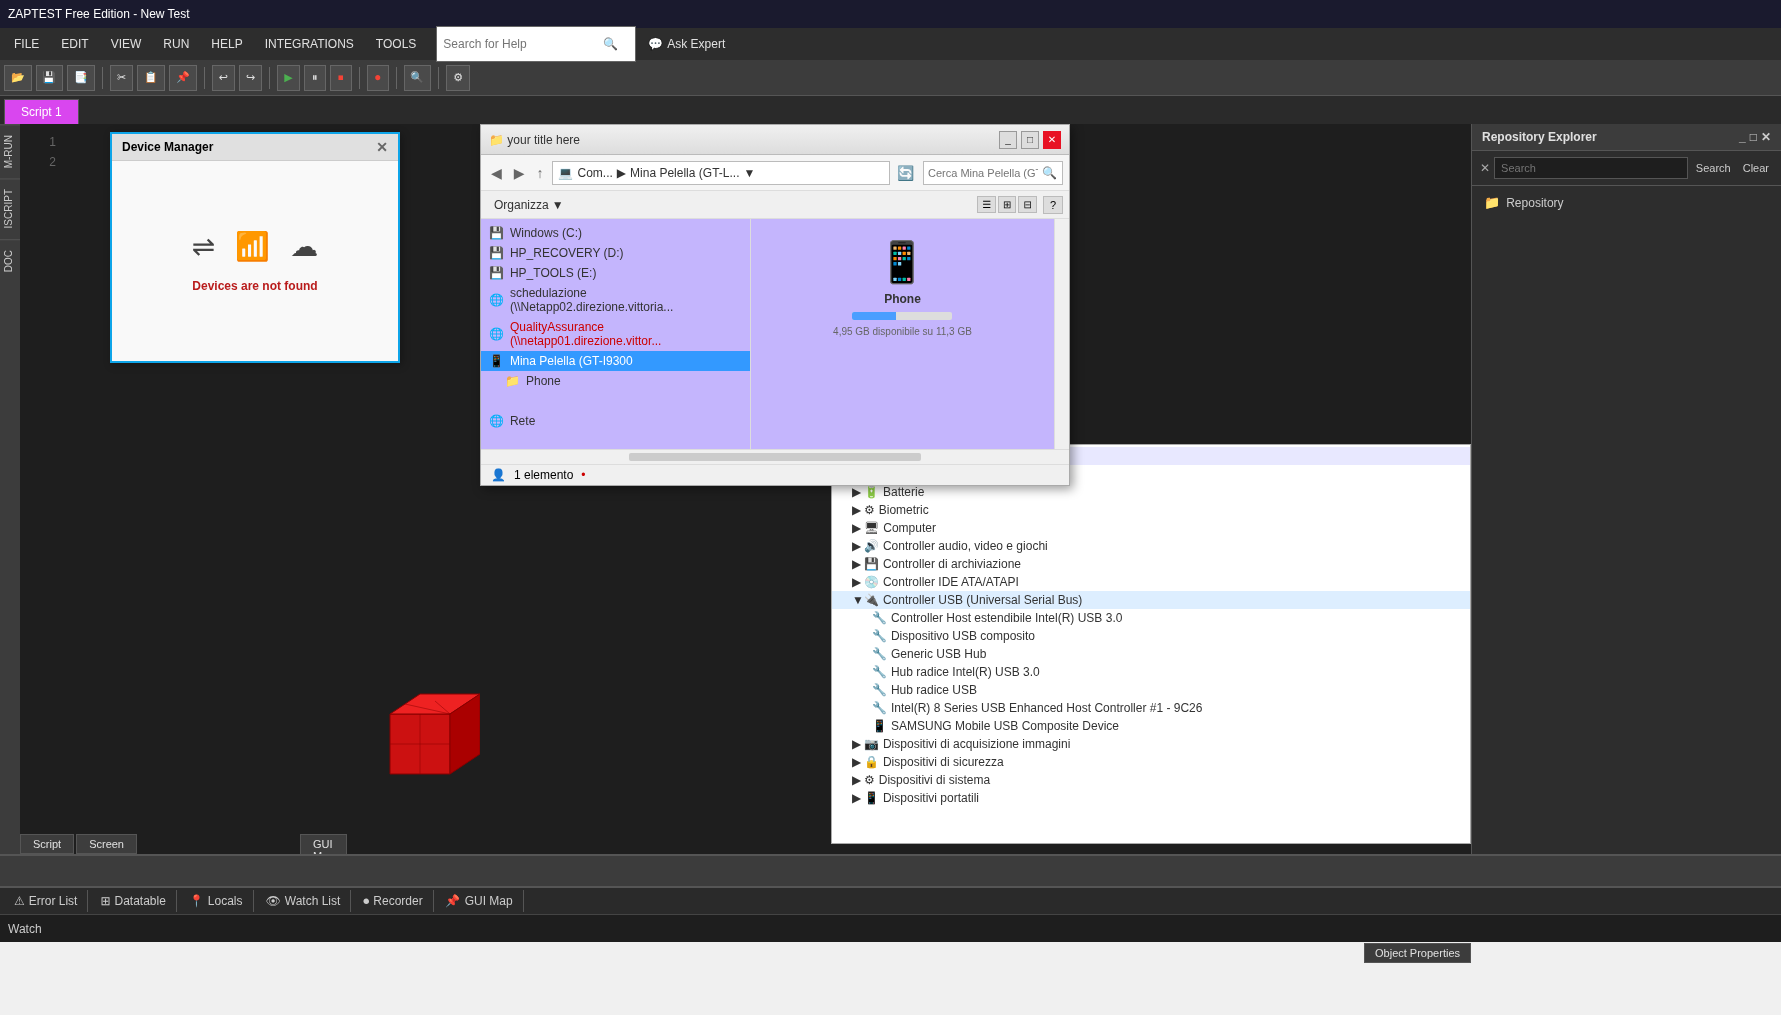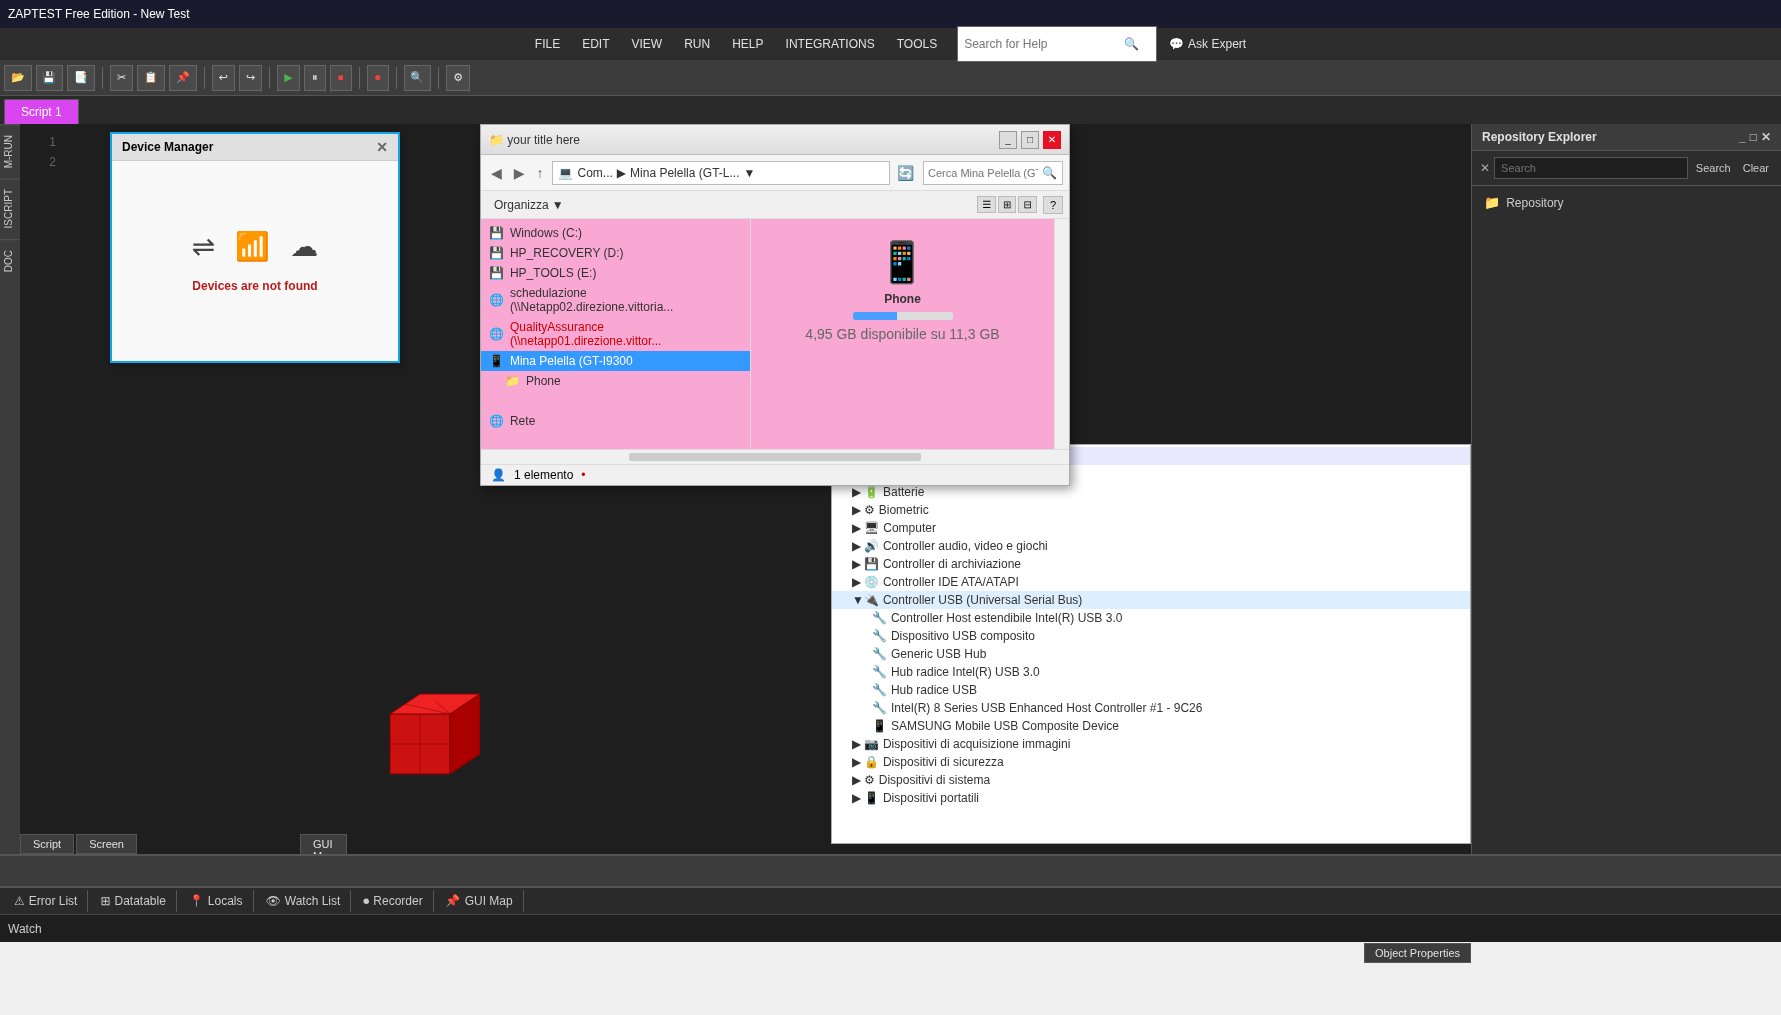--- a/index.html
+++ b/index.html
@@ -17,21 +17,20 @@
     }
 
     
     #menu-bar {
       background: #2d2d2d;
       display: flex;
       align-items: center;
       height: 32px;
       padding: 0 4px;
       gap: 2px;
-      justify-content: center;
     }
     .menu-item {
       color: #e0e0e0;
       padding: 4px 10px;
       cursor: pointer;
       font-size: 12px;
     }
 
     #search-help-container {
       display: flex;
@@ -515,21 +514,21 @@
         <line x1="30" y1="70" x2="90" y2="70" stroke="#880000" stroke-width="0.5"></line>
         <line x1="60" y1="40" x2="60" y2="100" stroke="#880000" stroke-width="0.5"></line>
 
         <line x1="45" y1="30" x2="90" y2="40" stroke="#880000" stroke-width="0.5"></line>
         <line x1="75" y1="27" x2="90" y2="40" stroke="#880000" stroke-width="0.5"></line>
       </svg>
     </div>
 
   </div>
 
-  <div id="file-explorer" style="position:absolute;top:0;left:480px;width:590px;background:#f9a8d4;border:1px solid #aaa;box-shadow:3px 3px 10px rgba(0,0,0,0.4);z-index:20;">
+  <div id="file-explorer" style="position:absolute;top:0;left:480px;width:590px;background:#c4b5fd;border:1px solid #aaa;box-shadow:3px 3px 10px rgba(0,0,0,0.4);z-index:20;">
 
     <div id="fe-titlebar" style="background:linear-gradient(to bottom,#f0f0f0,#ddd);padding:5px 8px;display:flex;align-items:center;justify-content:space-between;border-bottom:1px solid #bbb;height:30px;">
       <span id="fe-title-text" style="font-size:12px;color:#333;">📁 <span>your title here</span></span>
       <div style="display:flex;gap:2px;">
         <div class="fe-window-btn" style="width:18px;height:18px;border:1px solid #999;background:#ddd;cursor:pointer;display:flex;align-items:center;justify-content:center;font-size:10px;color:#333;">_</div>
         <div class="fe-window-btn" style="width:18px;height:18px;border:1px solid #999;background:#ddd;cursor:pointer;display:flex;align-items:center;justify-content:center;font-size:10px;color:#333;">□</div>
         <div class="fe-window-btn close" style="width:18px;height:18px;border:1px solid #e81123;background:#e81123;cursor:pointer;display:flex;align-items:center;justify-content:center;font-size:10px;color:white;">✕</div>
       </div>
     </div>
 
@@ -605,21 +604,21 @@
         </div>
       </div>
 
       <div id="fe-content" style="flex:1;padding:10px;display:flex;flex-direction:column;align-items:center;justify-content:flex-start;">
         <div class="fe-phone-item" style="display:flex;flex-direction:column;align-items:center;gap:6px;margin-top:10px;cursor:pointer;">
           <div style="font-size:40px;color:#555;">📱</div>
           <div style="font-size:12px;font-weight:bold;color:#333;">Phone</div>
           <div class="fe-storage-bar" style="width:100px;height:8px;background:#ddd;border-radius:2px;overflow:hidden;">
             <div class="fe-storage-fill" style="height:100%;background:#4a9eff;width:44%;"></div>
           </div>
-          <div style="font-size:14px;color:#666;">4,95 GB disponibile su 11,3 GB</div>
+          <div style="font-size:10px;color:#666;">4,95 GB disponibile su 11,3 GB</div>
         </div>
       </div>
 
       <div id="fe-scrollbar" style="width:15px;background:#f0f0f0;border-left:1px solid #ddd;"></div>
     </div>
 
     <div style="height:15px;background:#f0f0f0;border-top:1px solid #ddd;display:flex;align-items:center;padding:0 2px;">
       <div style="width:50%;height:8px;background:#ccc;border-radius:2px;margin:auto;"></div>
     </div>
 

